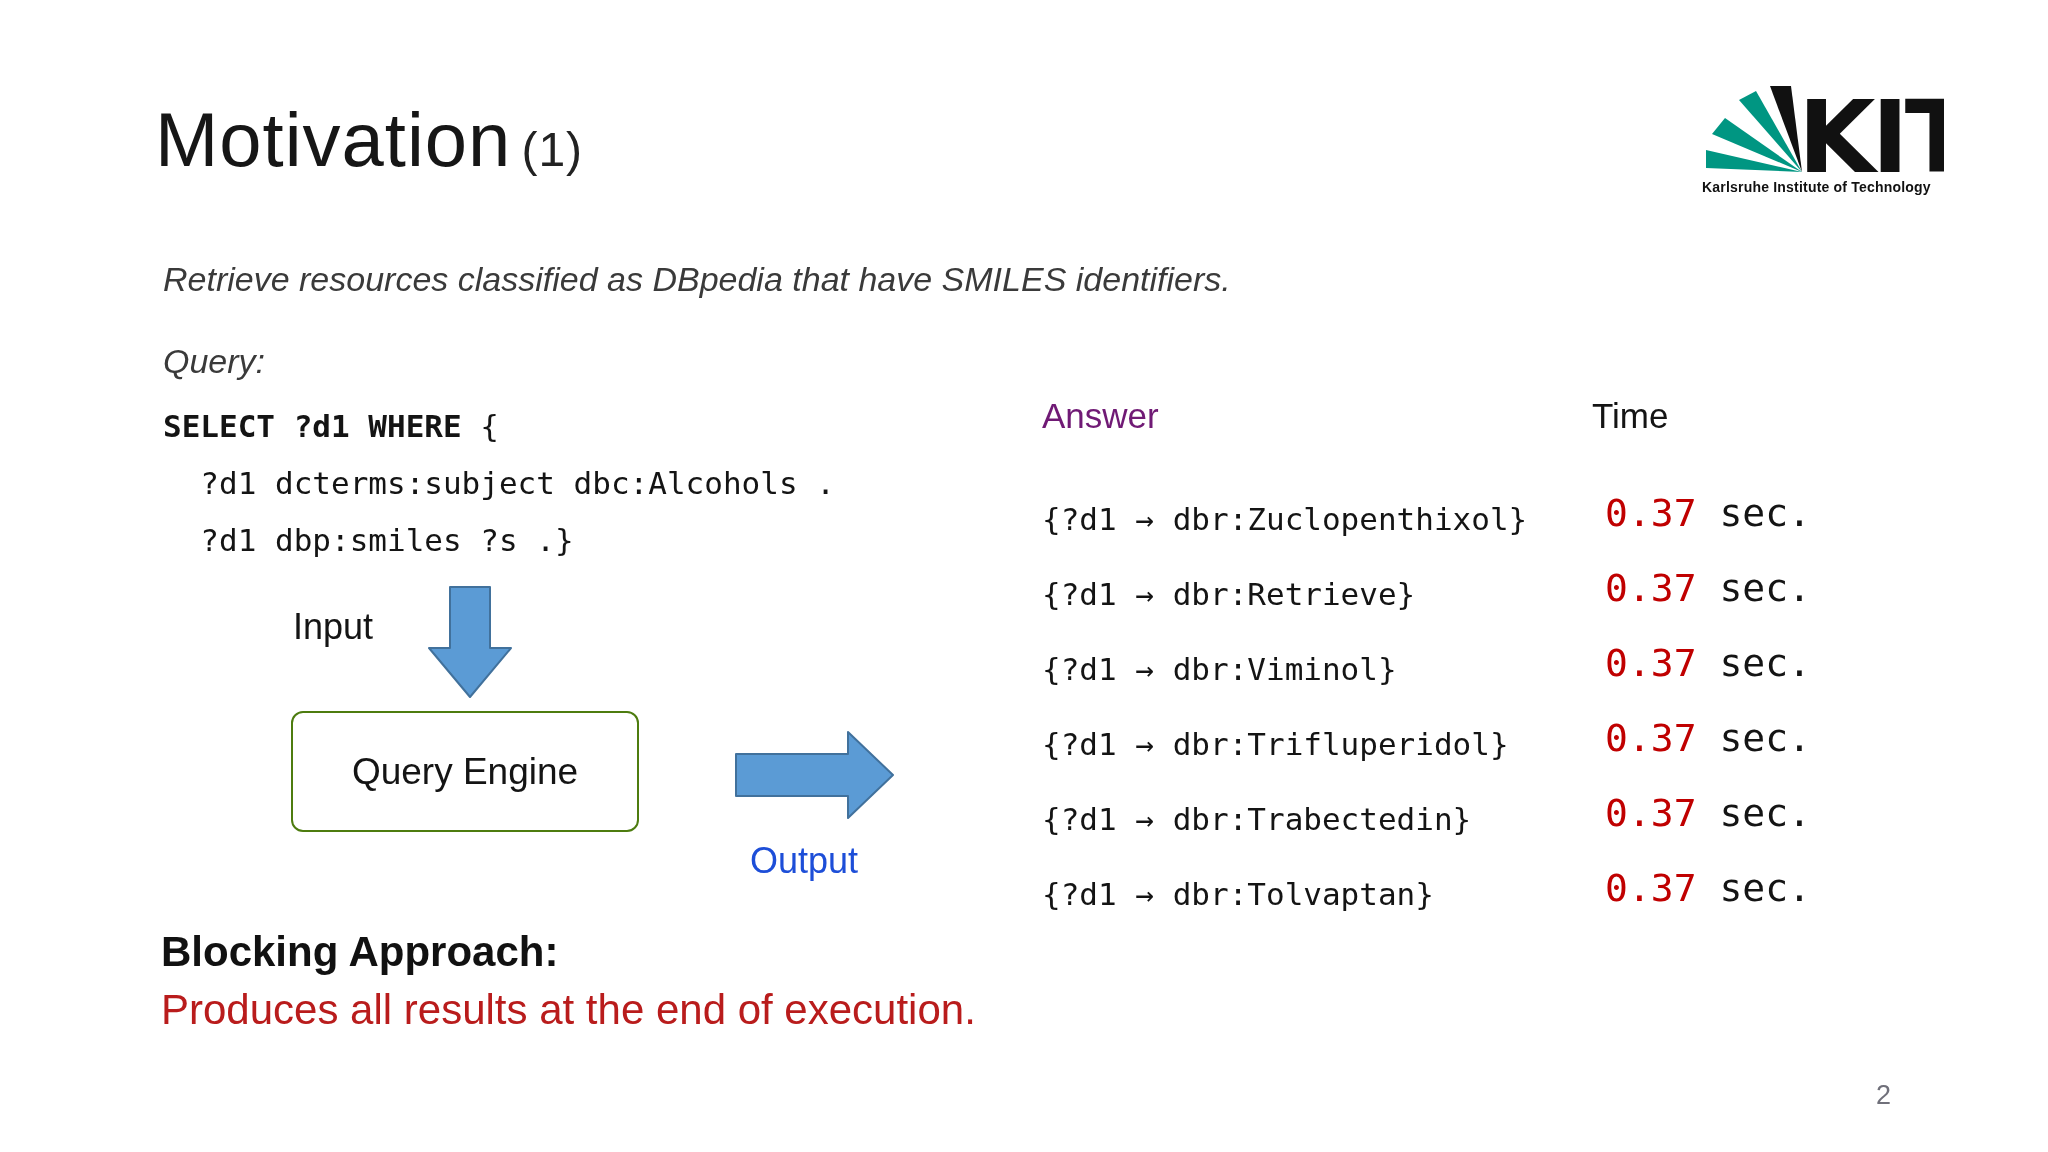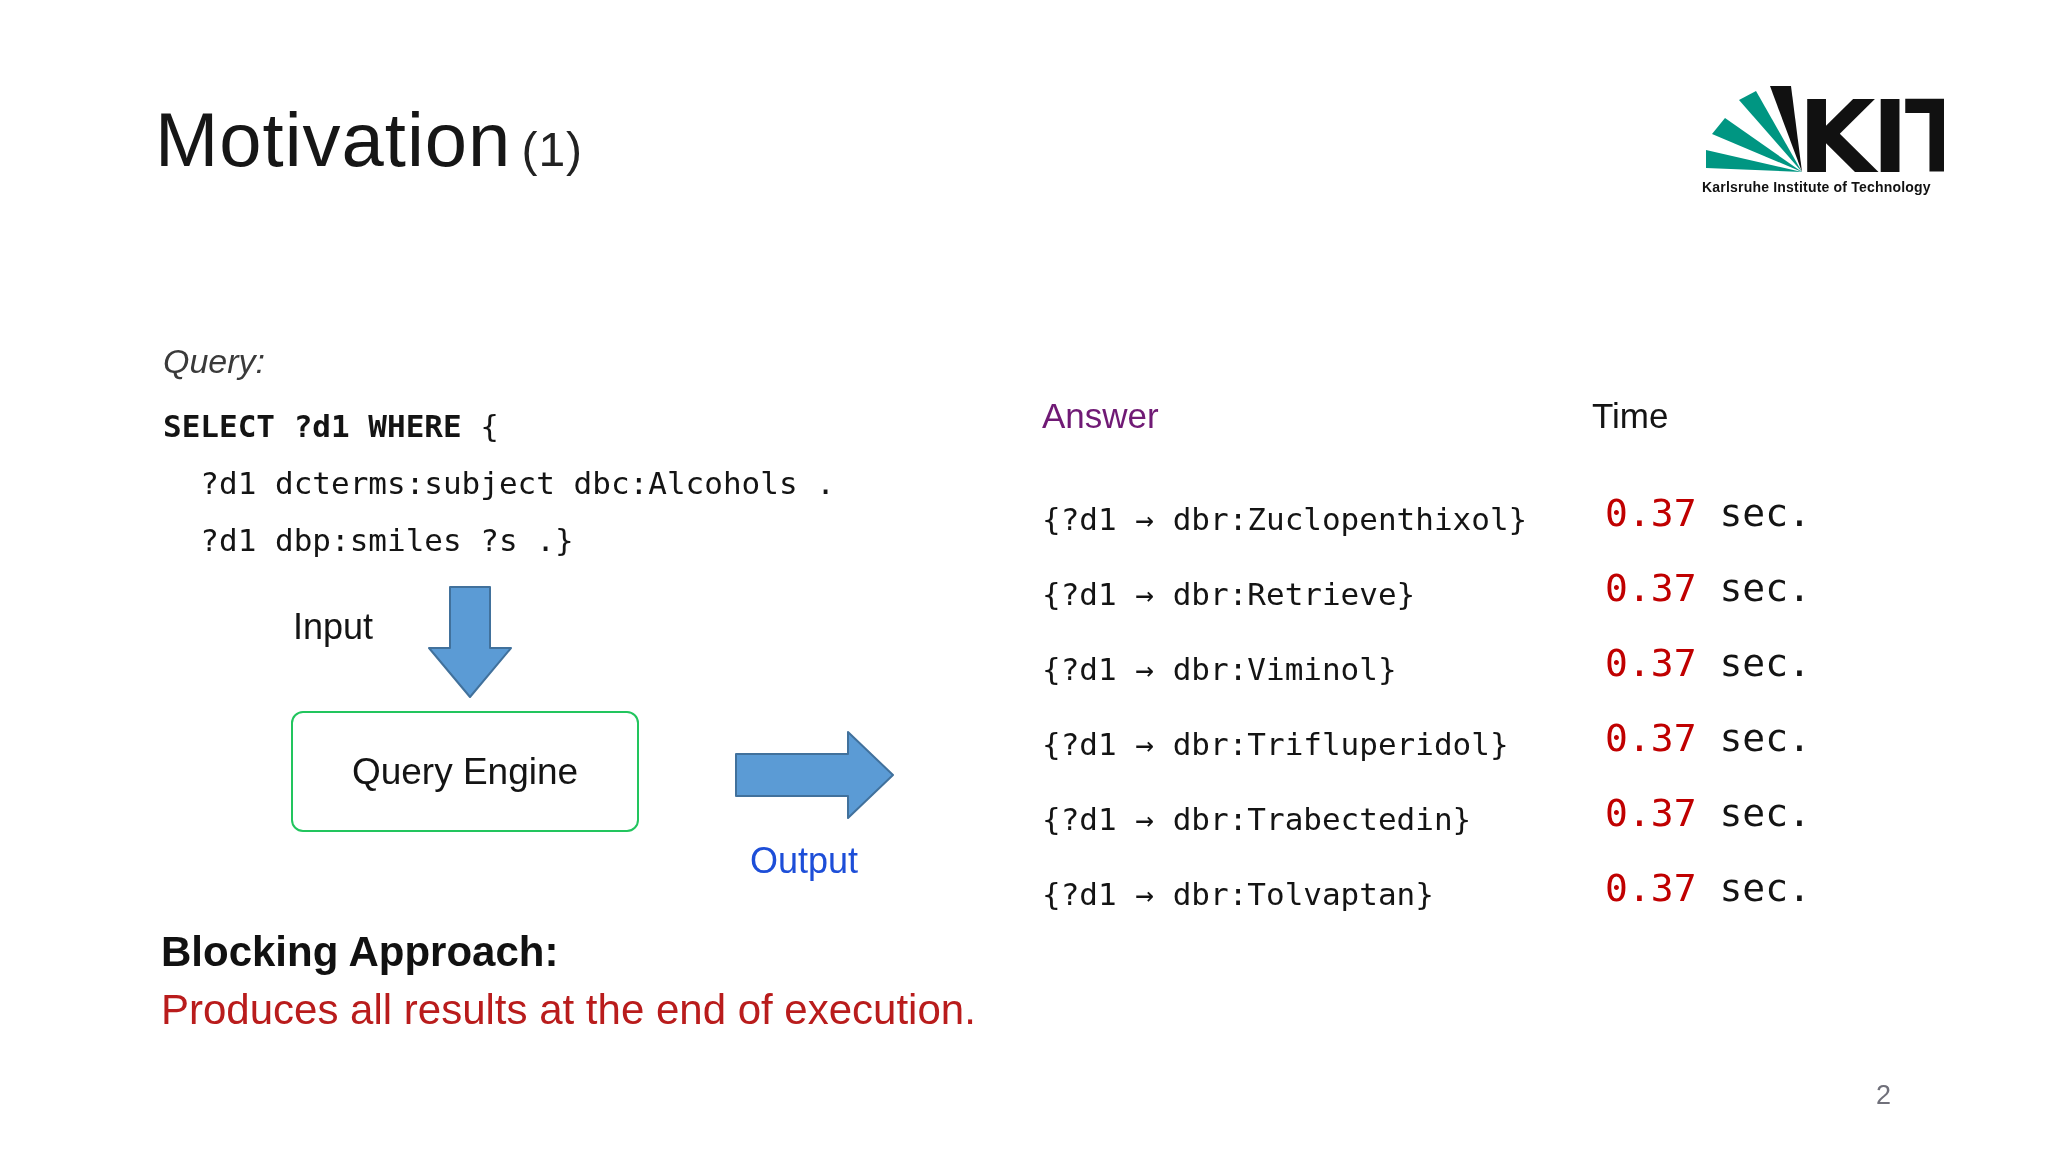--- a/index.html
+++ b/index.html
@@ -81,21 +81,21 @@
     color: #141414;
   }
   .down-arrow {
     position: absolute;
     left: 428px; top: 586px;
   }
   .engine-box {
     position: absolute;
     left: 291px; top: 711px;
     width: 348px; height: 121px;
-    border: 2px solid #22c55e;
+    border: 2px solid #4d7c0f;
     border-radius: 12px;
     display: flex;
     align-items: center;
     justify-content: center;
   }
   .engine-box .engine-label {
     font-size: 37px;
     color: #141414;
   }
   .right-arrow {
@@ -187,20 +187,21 @@
         <polygon points="100,88 10,50 23,34"></polygon>
         <polygon points="100,88 37,16 54,7"></polygon>
       </g>
 
       <polygon points="100,88 68,2 89,2" fill="#111111"></polygon>
       <text x="96" y="88" font-family="DejaVu Sans, sans-serif" font-size="100" font-weight="bold" letter-spacing="-4" fill="#111111">KIT</text>
     </svg>
     <div class="tagline">Karlsruhe Institute of Technology</div>
   </div>
 
+  <div class="desc">Retrieve resources classified as DBpedia that have SMILES identifiers.</div>
   <div class="query-label">Query:</div>
 
   <div class="code">
     <div class="line"><span class="b">SELECT ?d1 WHERE</span><span> {</span></div>
     <div class="line">  ?d1 dcterms:subject dbc:Alcohols .</div>
     <div class="line">  ?d1 dbp:smiles ?s .}</div>
   </div>
 
   <div class="input-label">Input</div>
   <svg class="down-arrow" width="84" height="112" viewBox="0 0 84 112">

